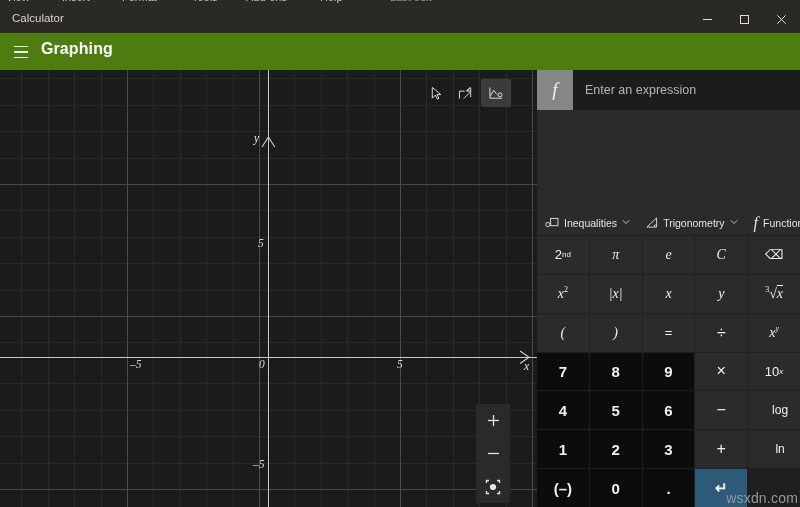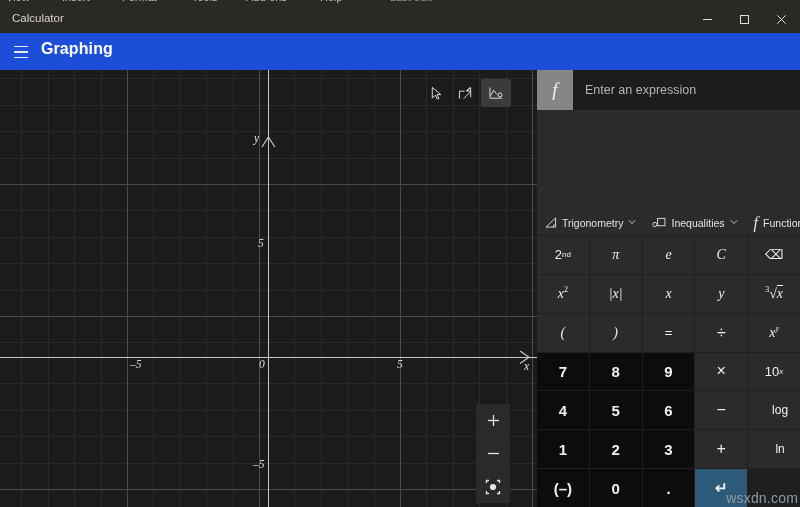--- a/index.html
+++ b/index.html
@@ -35,21 +35,21 @@
   }
   .win-btns { position: absolute; right: 0; top: 0; display: flex; height: 28px; }
   .win-btn {
     width: 37px; height: 28px; display: flex; align-items: center; justify-content: center;
     color: #e2ded6;
   }
   .win-btn svg { display: block; }
 
   
   .header {
-    position: relative; height: 37px; background: #1d4ed8; padding-left: 8px;
+    position: relative; height: 37px; background: #4d7c0f; padding-left: 8px;
   }
   .hamburger {
     position: absolute; left: 8px; top: 6px; width: 26px; height: 26px;
     display: flex; flex-direction: column; justify-content: center; align-items: center; gap: 4px;
   }
   .hamburger i { display: block; width: 14px; height: 1.5px; background: #e8e8e8; }
   .page-title {
     position: absolute; left: 41px; top: 7px;
     font-size: 16px; font-weight: 600; color: #ffffff; letter-spacing: .1px;
   }
@@ -300,49 +300,49 @@
       <div class="right-pane">
 
         <div class="expr-row">
           <div class="expr-fx">f</div>
           <input class="expr-input" type="text" placeholder="Enter an expression" style="">
         </div>
 
         <div class="expr-list"></div>
 
         <div class="fn-toolbar">
+          <div class="fn-cat">
+            <span class="fn-icon">
+              <svg width="14" height="11" viewBox="0 0 15 12">
+                <circle cx="3" cy="8.2" r="2.3" fill="none" stroke="currentColor" stroke-width="1"></circle>
+                <rect x="6" y="1.5" width="8" height="8" fill="none" stroke="currentColor" stroke-width="1"></rect>
+              </svg>
+            </span>
+            <span>Inequalities</span>
+            <span class="chev">
+              <svg width="8" height="6" viewBox="0 0 9 6">
+                  <path d="M1 1 L4.5 4.8 L8 1" fill="none" stroke="currentColor" stroke-width="1"></path>
+                </svg>
+            </span>
+          </div>
           <div class="fn-cat">
             <span class="fn-icon">
               <svg width="12" height="11" viewBox="0 0 13 12">
                 <path d="M1 11 L11.5 11 L11.5 1 Z" fill="none" stroke="currentColor" stroke-width="1"></path>
                 <path d="M9.2 11 L9.2 8.7 L11.5 8.7" fill="none" stroke="currentColor" stroke-width="0.8"></path>
               </svg>
             </span>
             <span>Trigonometry</span>
             <span class="chev">
               <svg width="8" height="6" viewBox="0 0 9 6">
                   <path d="M1 1 L4.5 4.8 L8 1" fill="none" stroke="currentColor" stroke-width="1"></path>
                 </svg>
             </span>
           </div>
           <div class="fn-cat">
-            <span class="fn-icon">
-              <svg width="14" height="11" viewBox="0 0 15 12">
-                <circle cx="3" cy="8.2" r="2.3" fill="none" stroke="currentColor" stroke-width="1"></circle>
-                <rect x="6" y="1.5" width="8" height="8" fill="none" stroke="currentColor" stroke-width="1"></rect>
-              </svg>
-            </span>
-            <span>Inequalities</span>
-            <span class="chev">
-              <svg width="8" height="6" viewBox="0 0 9 6">
-                  <path d="M1 1 L4.5 4.8 L8 1" fill="none" stroke="currentColor" stroke-width="1"></path>
-                </svg>
-            </span>
-          </div>
-          <div class="fn-cat">
             <span class="fn-icon" style="font-family:'Liberation Serif',serif; font-style:italic; font-size:16px;">f</span>
             <span>Functions</span>
           </div>
         </div>
 
         <div class="keypad" id="keypad">
             <div class="key ">2<span class="supn">nd</span></div>
             <div class="key ">
               <span class="sym">π</span>
             </div>

